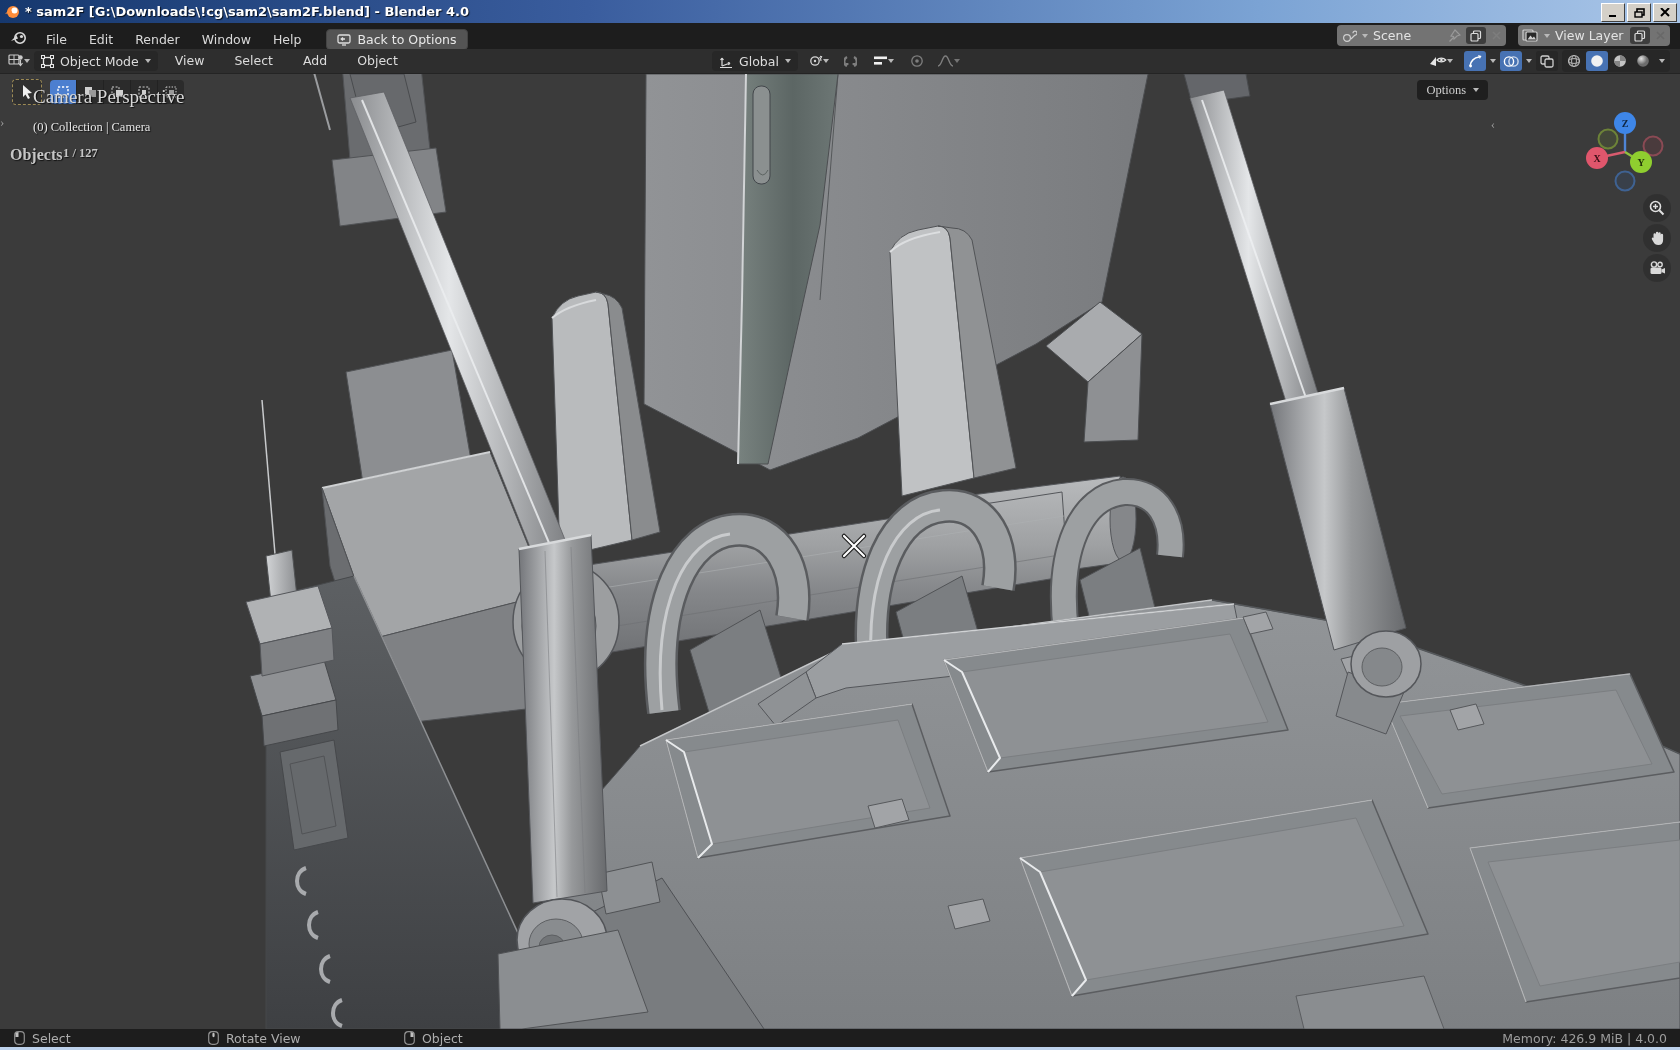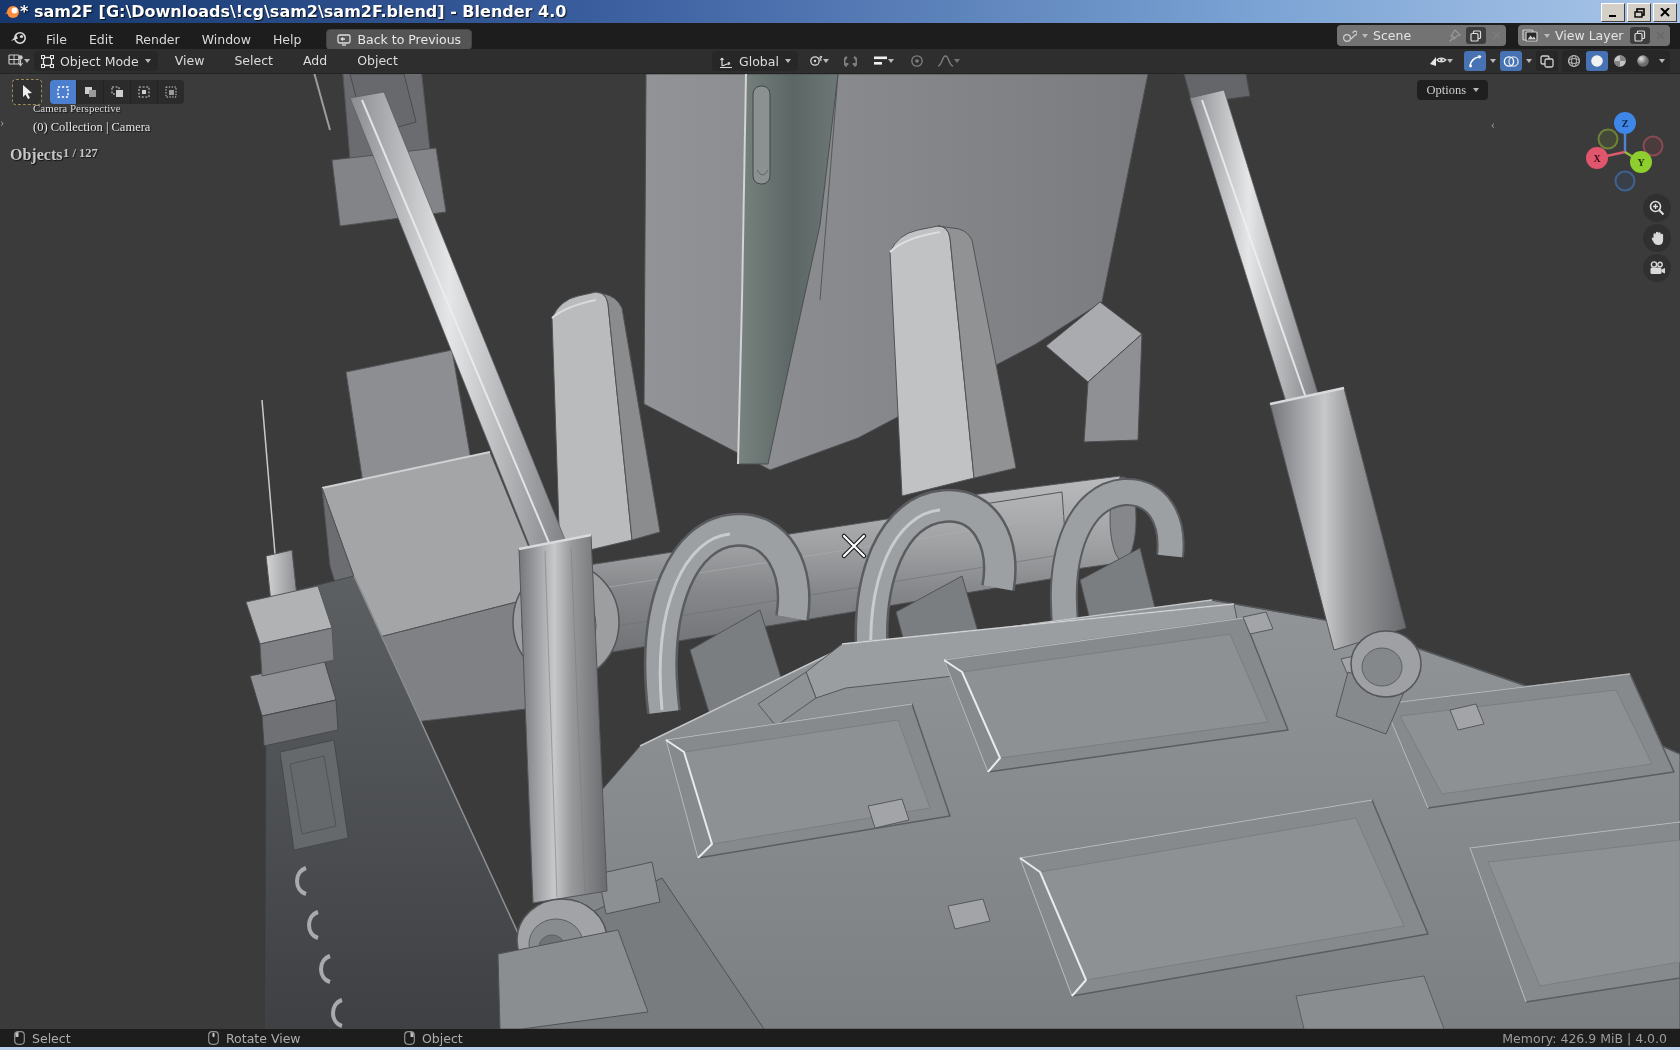--- a/index.html
+++ b/index.html
@@ -3,21 +3,21 @@
 <meta charset="utf-8">
 <style>
   html,body{margin:0;padding:0;background:#222;}
   .app{position:relative;width:1680px;height:1050px;overflow:hidden;
        font-family:"DejaVu Sans","Liberation Sans",sans-serif;
        -webkit-font-smoothing:antialiased;user-select:none;}
   
   .titlebar{position:absolute;left:0;top:0;width:1680px;height:23px;
     background:linear-gradient(90deg,#16386e 0%,#3a5d9e 35%,#7ba3d4 75%,#aac6e8 100%);
     display:flex;align-items:center;padding:0 4px;box-sizing:border-box;}
-  .titlebar .ttl{color:#fff;font-size:16px;font-weight:bold;
+  .titlebar .ttl{color:#fff;font-size:13px;font-weight:bold;margin-left:5px;
     text-shadow:1px 1px 1px rgba(0,0,0,.8);white-space:nowrap;}
   .winbtns{position:absolute;right:3px;top:3px;display:flex;gap:2px;}
   .wbtn{width:22px;height:17px;background:#d4d0c8;border:1px solid;
     border-color:#fff #404040 #404040 #fff;display:flex;align-items:center;justify-content:center;}
   .wbtn svg{display:block}
   
   .topbar{position:absolute;left:0;top:23px;width:1680px;height:33px;background:#1d1d1d;
     display:flex;align-items:center;color:#d9d9d9;font-size:12.5px;}
   .menu-item{padding:0 11px;line-height:26px;cursor:default;}
   .backbtn{margin-left:14px;background:#545454;border-radius:4px;height:19px;display:flex;
@@ -109,21 +109,21 @@
     <div class="menu-item">Edit</div>
     <div class="menu-item">Render</div>
     <div class="menu-item">Window</div>
     <div class="menu-item">Help</div>
     <div class="backbtn">
       <svg width="14" height="12" viewBox="0 0 14 12">
         <rect x="1" y="1" width="12" height="8" rx="1.5" fill="none" stroke="#ddd" stroke-width="1.3"></rect>
         <path d="M8,5 L4.5,5 M6,3.4 L4.2,5 L6,6.6" stroke="#ddd" stroke-width="1.3" fill="none"></path>
         <path d="M5,11 L9,11" stroke="#ddd" stroke-width="1.3"></path>
       </svg>
-      <span>Back to Previous</span>
+      <span>Back to Options</span>
     </div>
 
     <div class="tb-right">
       <div class="selector">
         <svg width="16" height="14" viewBox="0 0 16 14">
           <circle cx="6" cy="9" r="3.4" fill="none" stroke="#cfcfcf" stroke-width="1.2"></circle>
           <path d="M10,10 L14,6 M12,4.2 a2,2 0 1 1 2,2" stroke="#cfcfcf" stroke-width="1.2" fill="none"></path>
         </svg>
         <span class="chev"></span>
         <span class="txt">Scene</span>
@@ -542,21 +542,21 @@
             </svg>
         </div>
       </div>
     </div>
 
     <div class="optionsbtn">
       <span>Options</span>
       <span class="chev"></span>
     </div>
 
-    <div class="ov-text" style="left:33px;top:28px;font-size:11px;">Camera Perspective</div>
+    <div class="ov-text" style="left:33px;top:12px;font-size:19px;">Camera Perspective</div>
     <div class="ov-text" style="left:33px;top:46px;font-size:12.5px;color:#e5e5e5;">(0) Collection | Camera</div>
     <div class="ov-text" style="left:10px;top:72px;font-size:16px;color:#c6c6c6;font-weight:bold;">Objects</div>
     <div class="ov-text" style="left:63px;top:72px;font-size:12.5px;color:#c6c6c6;font-weight:bold;">1 / 127</div>
 
     <div class="edgechev" style="left:0px;top:40px;">›</div>
     <div class="edgechev" style="right:1px;top:42px;">‹</div>
 
     <svg width="110" height="110" style="position:absolute;left:1570px;top:23px;" viewBox="0 0 110 110">
       <g stroke-width="2.4">
         <line x1="55" y1="55" x2="55" y2="26" stroke="#4f85d6"></line>

